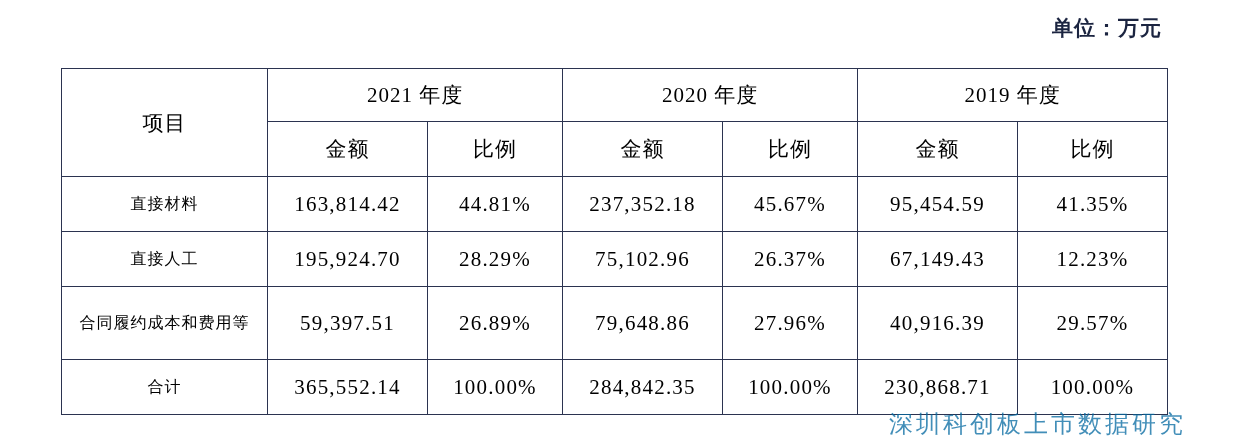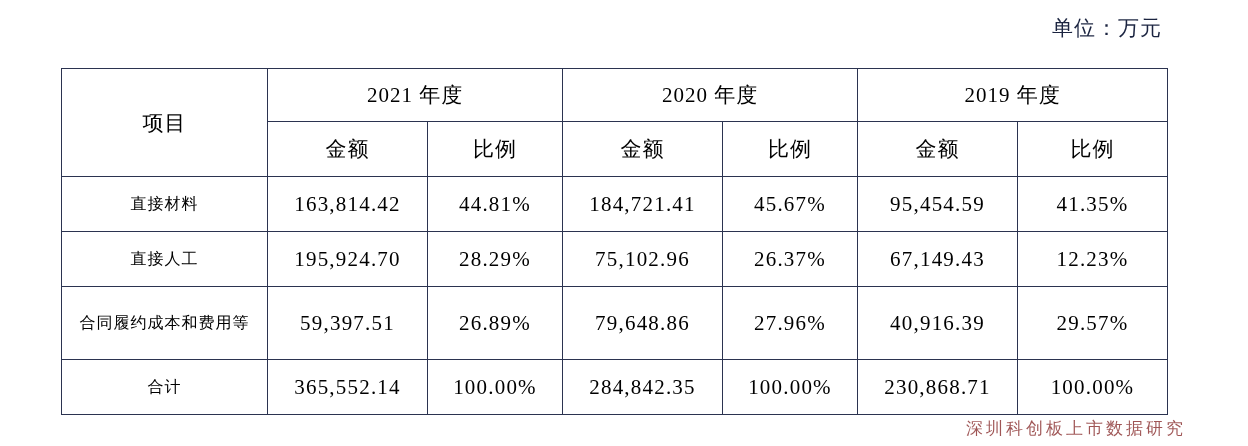--- a/index.html
+++ b/index.html
@@ -16,20 +16,21 @@
     overflow: hidden;
   }
   .unit-line {
     position: absolute;
     top: 14px;
     right: 86px;
     font-size: 21px;
     letter-spacing: 1px;
     color: #1b2440;
     white-space: nowrap;
+    font-weight: bold;
   }
   .table-wrap {
     position: absolute;
     left: 61px;
     top: 68px;
     width: 1106px;
   }
   table.fin {
     border-collapse: collapse;
     width: 100%;
@@ -67,22 +68,22 @@
     letter-spacing: 1.2px;
     padding: 4px 6px;
   }
   tr.data-row td { height: 54px; }
   tr.data-row.tall td { height: 72px; }
   tr.total-row td { height: 54px; }
   .wm {
     position: absolute;
     right: 62px;
     bottom: 6px;
-    font-size: 17px;
-    color: #7f1d1d;
+    font-size: 24px;
+    color: #0369a1;
     opacity: 0.75;
     letter-spacing: 3px;
     font-family: "Liberation Sans", sans-serif;
     white-space: nowrap;
     pointer-events: none;
     margin-top: 12px;
   }
 </style>
 </head>
 <body>
@@ -114,21 +115,21 @@
         <th>比例</th>
         <th>金额</th>
         <th>比例</th>
       </tr>
     </thead>
     <tbody>
       <tr class="data-row">
         <td class="item-cell">直接材料</td>
         <td class="num">163,814.42</td>
         <td class="num">44.81%</td>
-        <td class="num">184,721.41</td>
+        <td class="num">237,352.18</td>
         <td class="num">45.67%</td>
         <td class="num">95,454.59</td>
         <td class="num">41.35%</td>
       </tr>
       <tr class="data-row">
         <td class="item-cell">直接人工</td>
         <td class="num">195,924.70</td>
         <td class="num">28.29%</td>
         <td class="num">75,102.96</td>
         <td class="num">26.37%</td>

